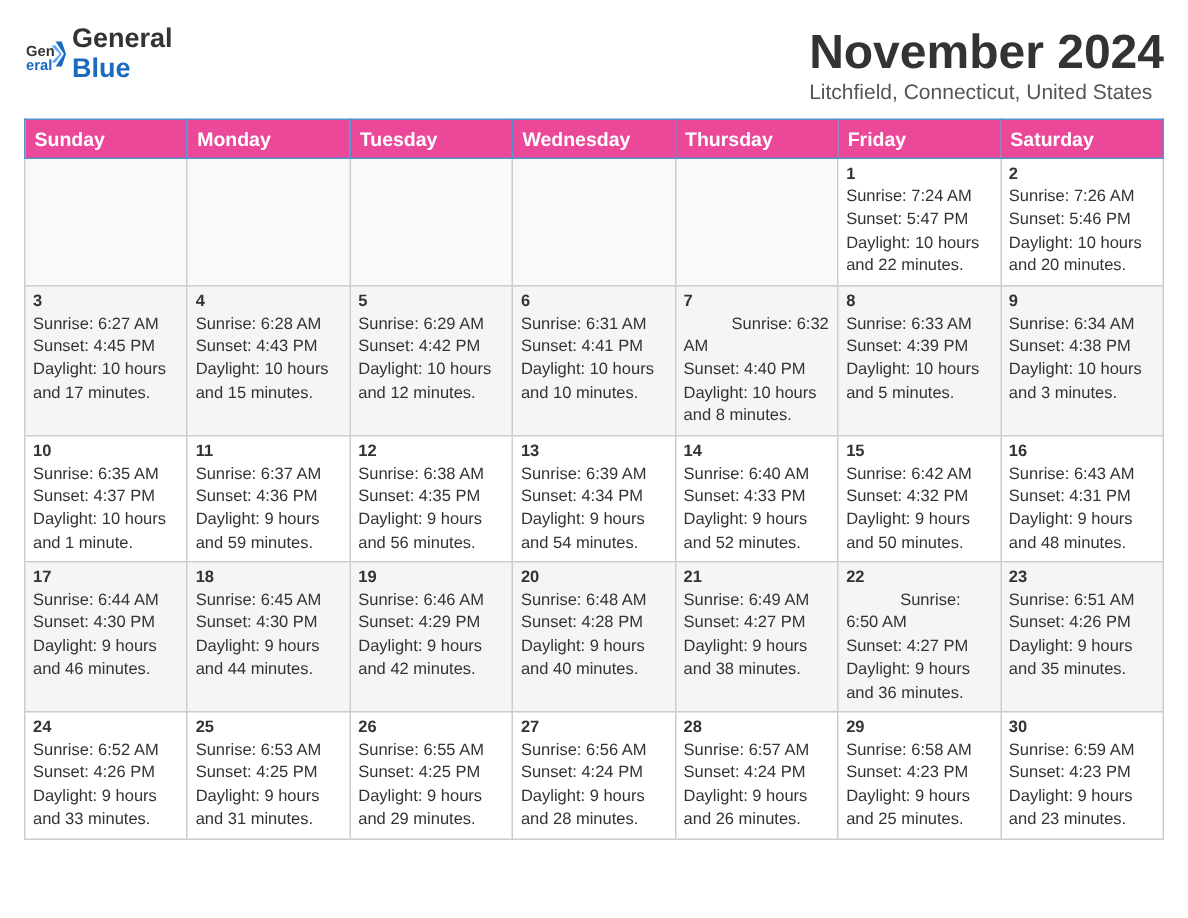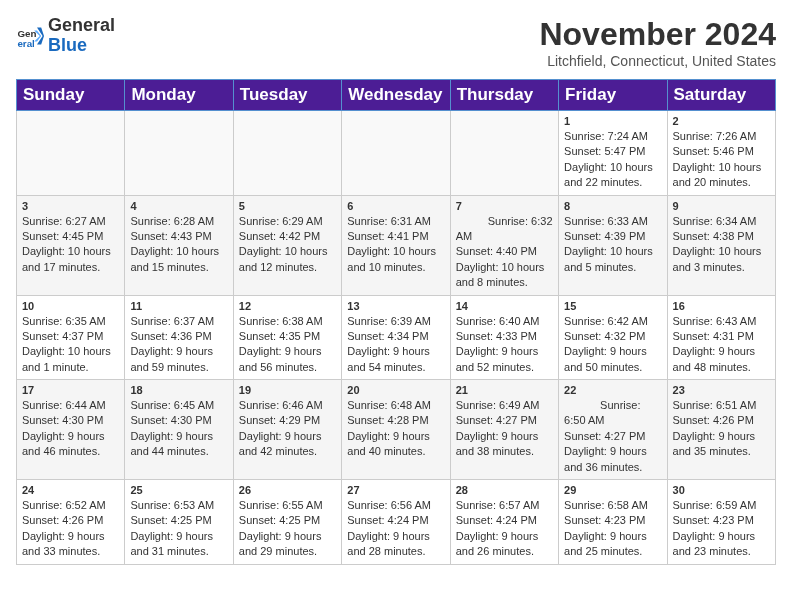--- a/index.html
+++ b/index.html
@@ -26,40 +26,39 @@
       line-height: 1.1;
     }
     .logo-general { color: #333; }
     .logo-blue { color: #1a6abf; }
     .logo-icon {
       width: 28px;
       height: 28px;
       margin-right: 4px;
     }
     .title-area {
-      text-align: right;
     }
     .month-title {
       font-size: 32px;
       font-weight: bold;
       color: #333;
     }
     .location {
       font-size: 14px;
       color: #555;
     }
     .calendar {
       width: 100%;
       border-collapse: collapse;
       border: 1px solid #bbb;
     }
     .calendar th {
-      background-color: #4c1d95;
+      background-color: #ec4899;
       color: #fff;
-      font-size: 17px;
+      font-size: 13px;
       font-weight: bold;
       padding: 5px 6px;
       text-align: left;
       border: 1px solid #5590cf;
       margin-top: 32px;
     }
     .calendar td {
       width: 14.28%;
       vertical-align: top;
       padding: 4px 5px;

